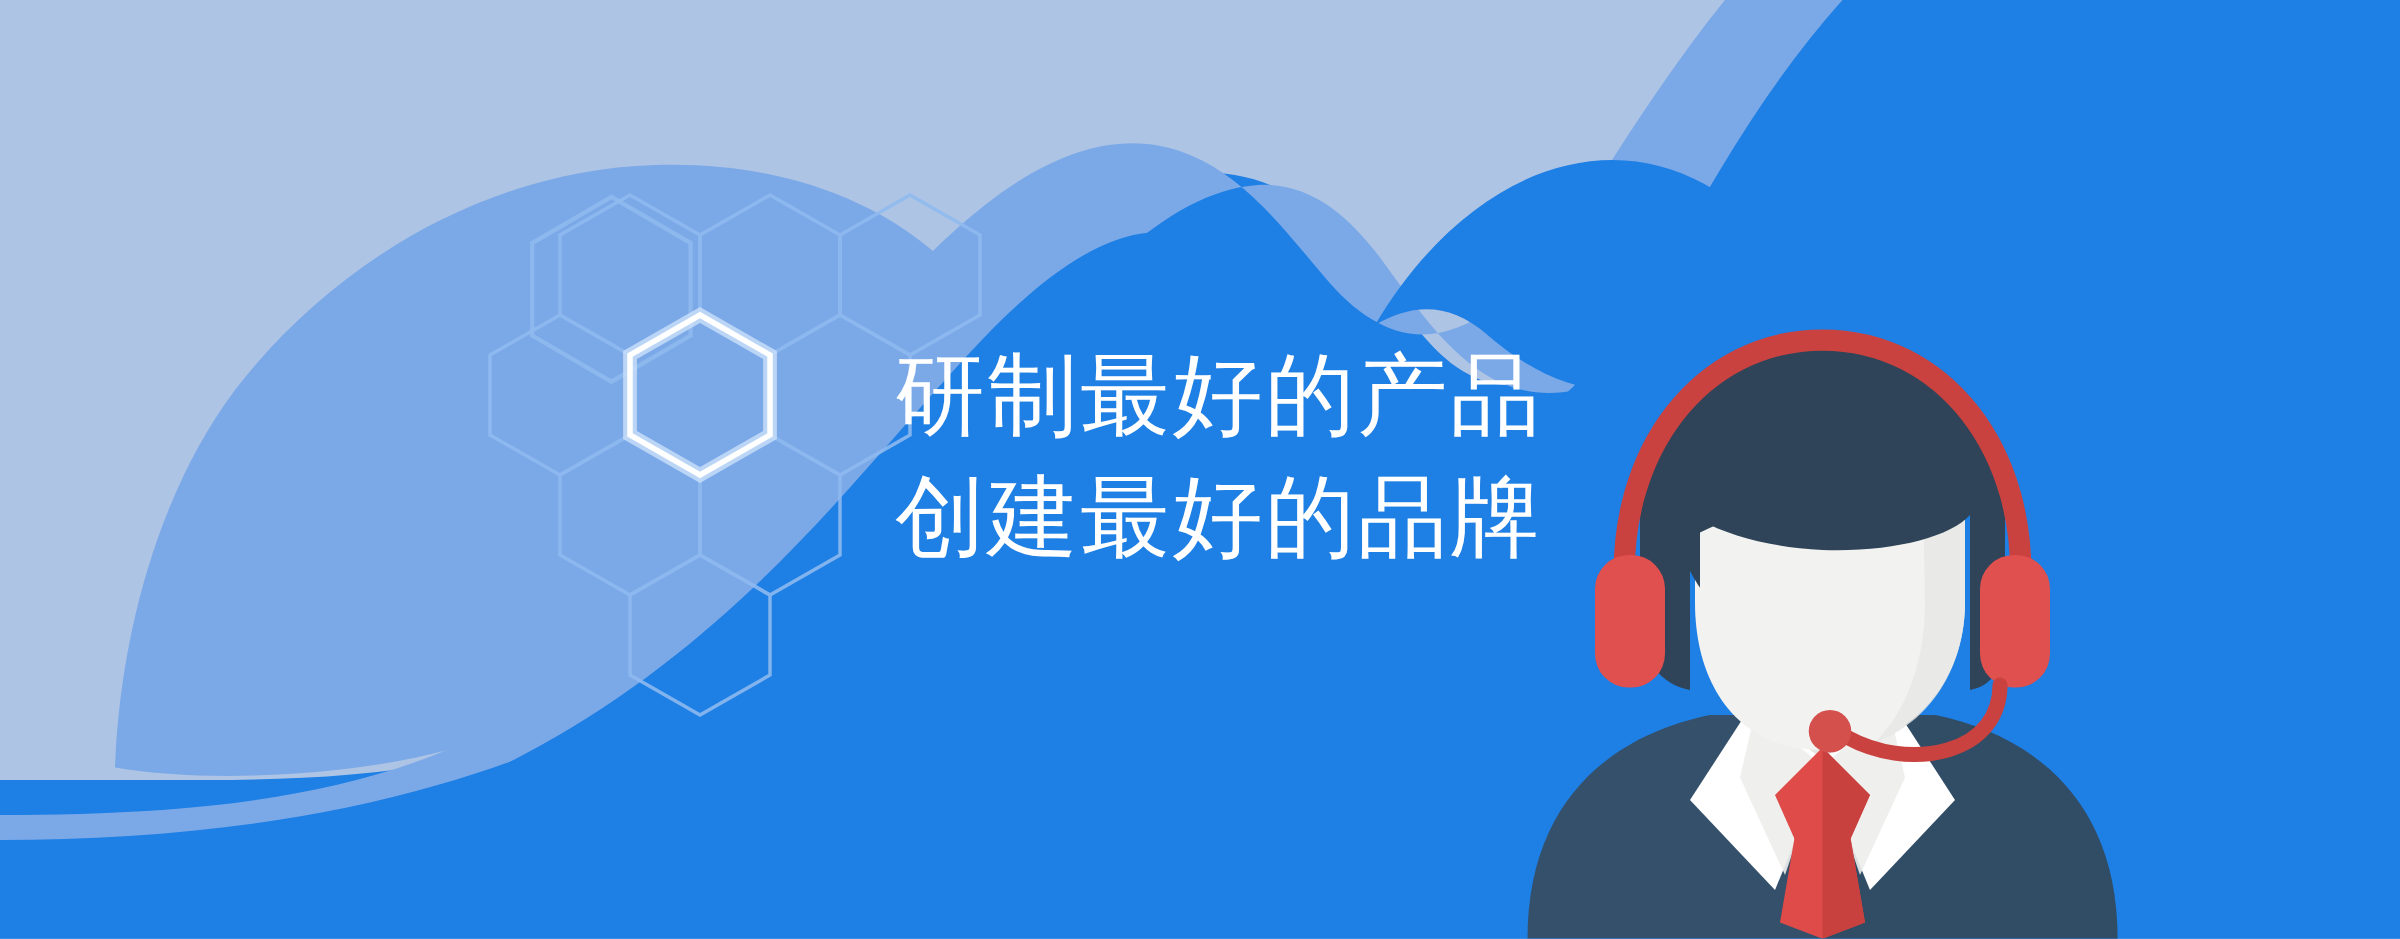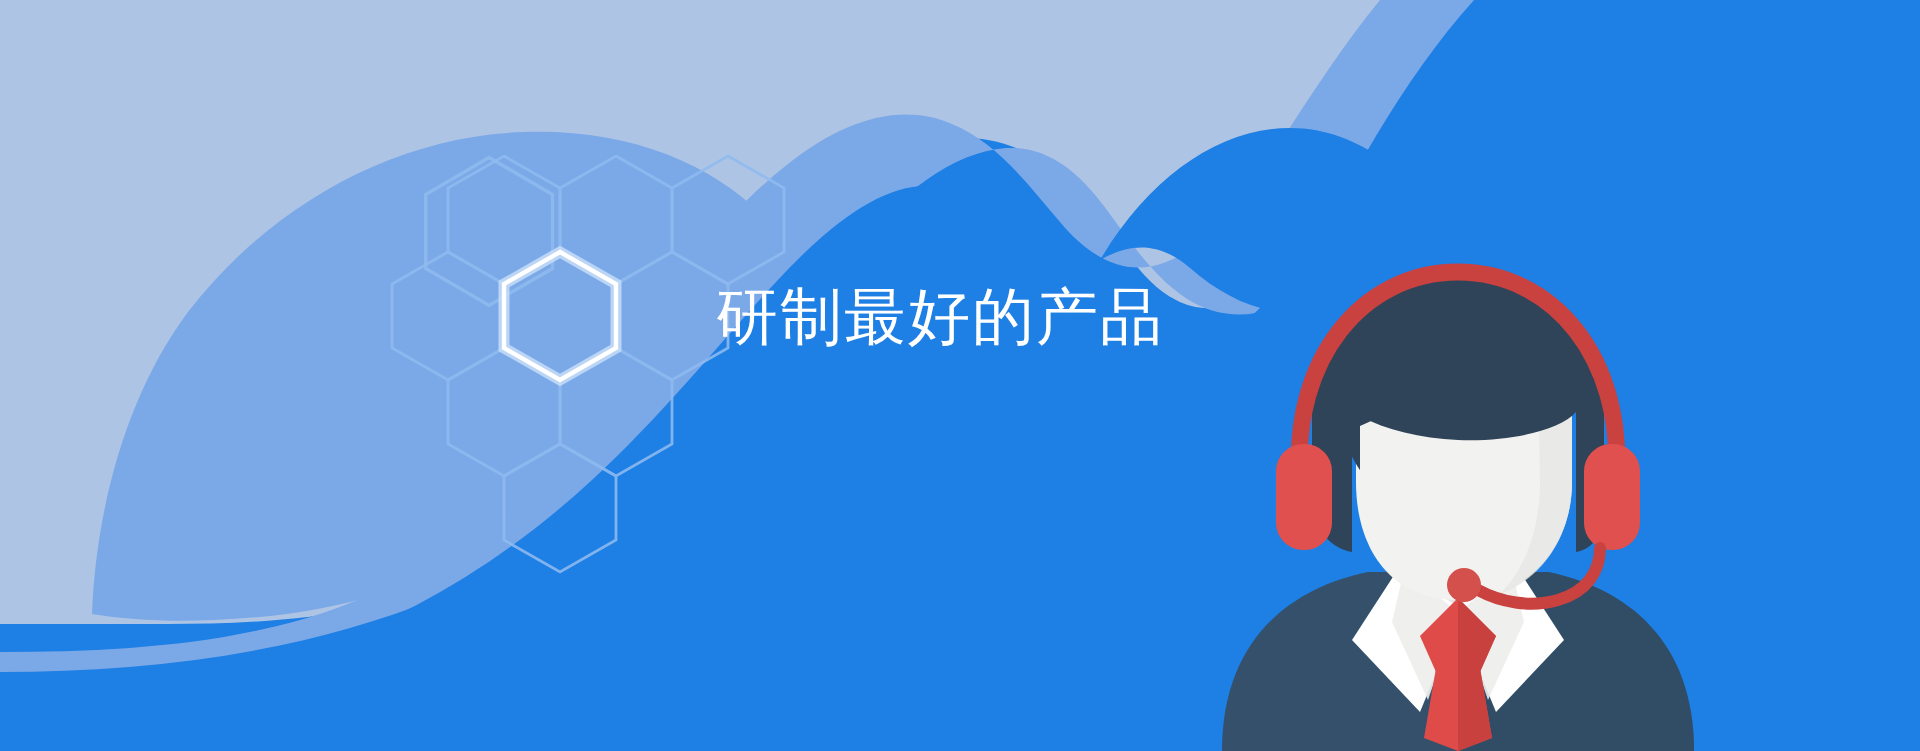--- a/index.html
+++ b/index.html
@@ -32,21 +32,21 @@
   
   #headline {
     position: absolute;
     left: 716px;
     top: 268px;
     width: 560px;
     z-index: 40;
   }
   #headline .line {
     color: #ffffff;
-    font-size: 62px;
+    font-size: 72px;
     line-height: 97px;
     letter-spacing: 2px;
     font-weight: 400;
     white-space: nowrap;
     font-family: "DejaVu Sans", "Liberation Sans", sans-serif;
   }
 </style>
 </head>
 <body>
 
@@ -146,20 +146,21 @@
       <polygon points="616,348 672,380 672,444 616,476 560,444 560,380"></polygon>
       <polygon points="560,444 616,476 616,540 560,572 504,540 504,476"></polygon>
     </g>
 
     <polygon points="560,252 616,284 616,348 560,380 504,348 504,284" fill="none" stroke="#C7DDF8" stroke-width="11" opacity="0.85"></polygon>
     <polygon points="560,252 616,284 616,348 560,380 504,348 504,284" fill="none" stroke="#FFFFFF" stroke-width="4.4" opacity="1"></polygon>
   </svg>
 
   <div id="headline">
     <div class="line">研制最好的产品</div>
+    <div class="line">创建最好的品牌</div>
   </div>
 
   <svg class="layer" viewBox="0 0 1920 751" preserveAspectRatio="none" style="z-index:30;">
 
     <path fill="#34506A" d="M1222,751
              C1222,640 1290,588 1368,572
              L1548,572
              C1626,588 1694,640 1694,751 Z"></path>
 
     <path fill="#2F4A62" d="M1458,572 L1548,572 C1626,588 1694,640 1694,751 L1458,751 Z" opacity="0.55"></path>

